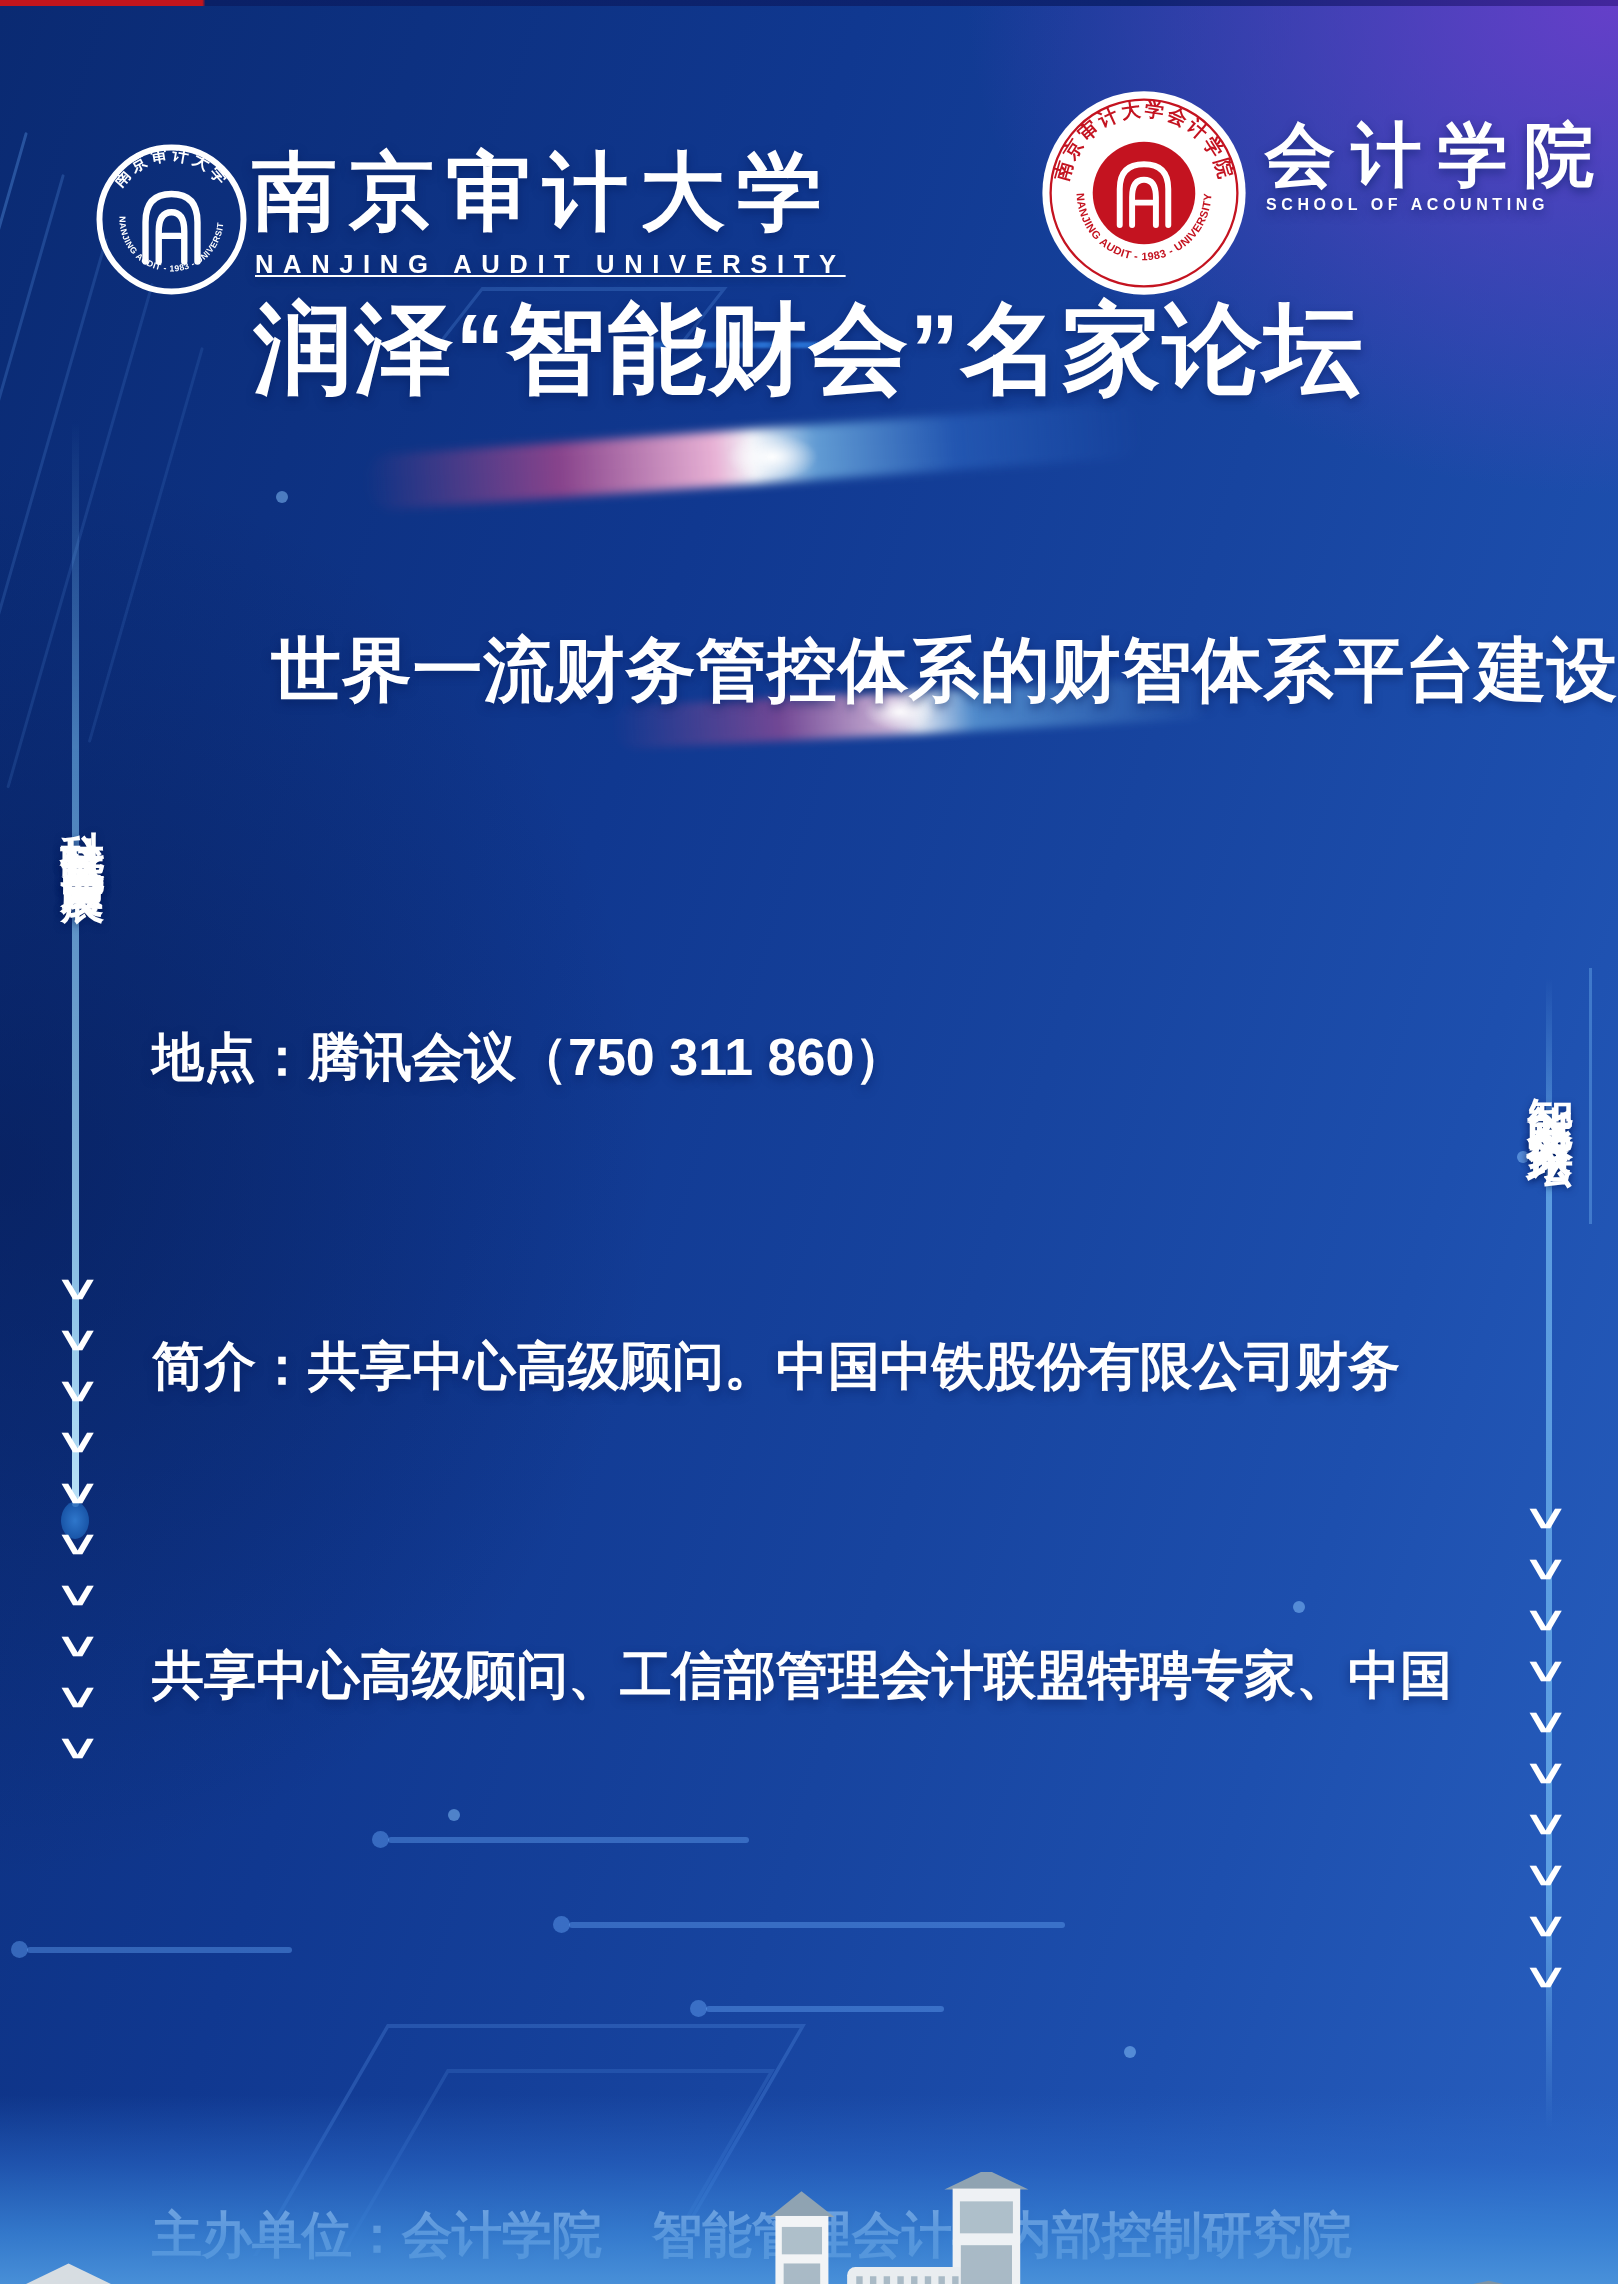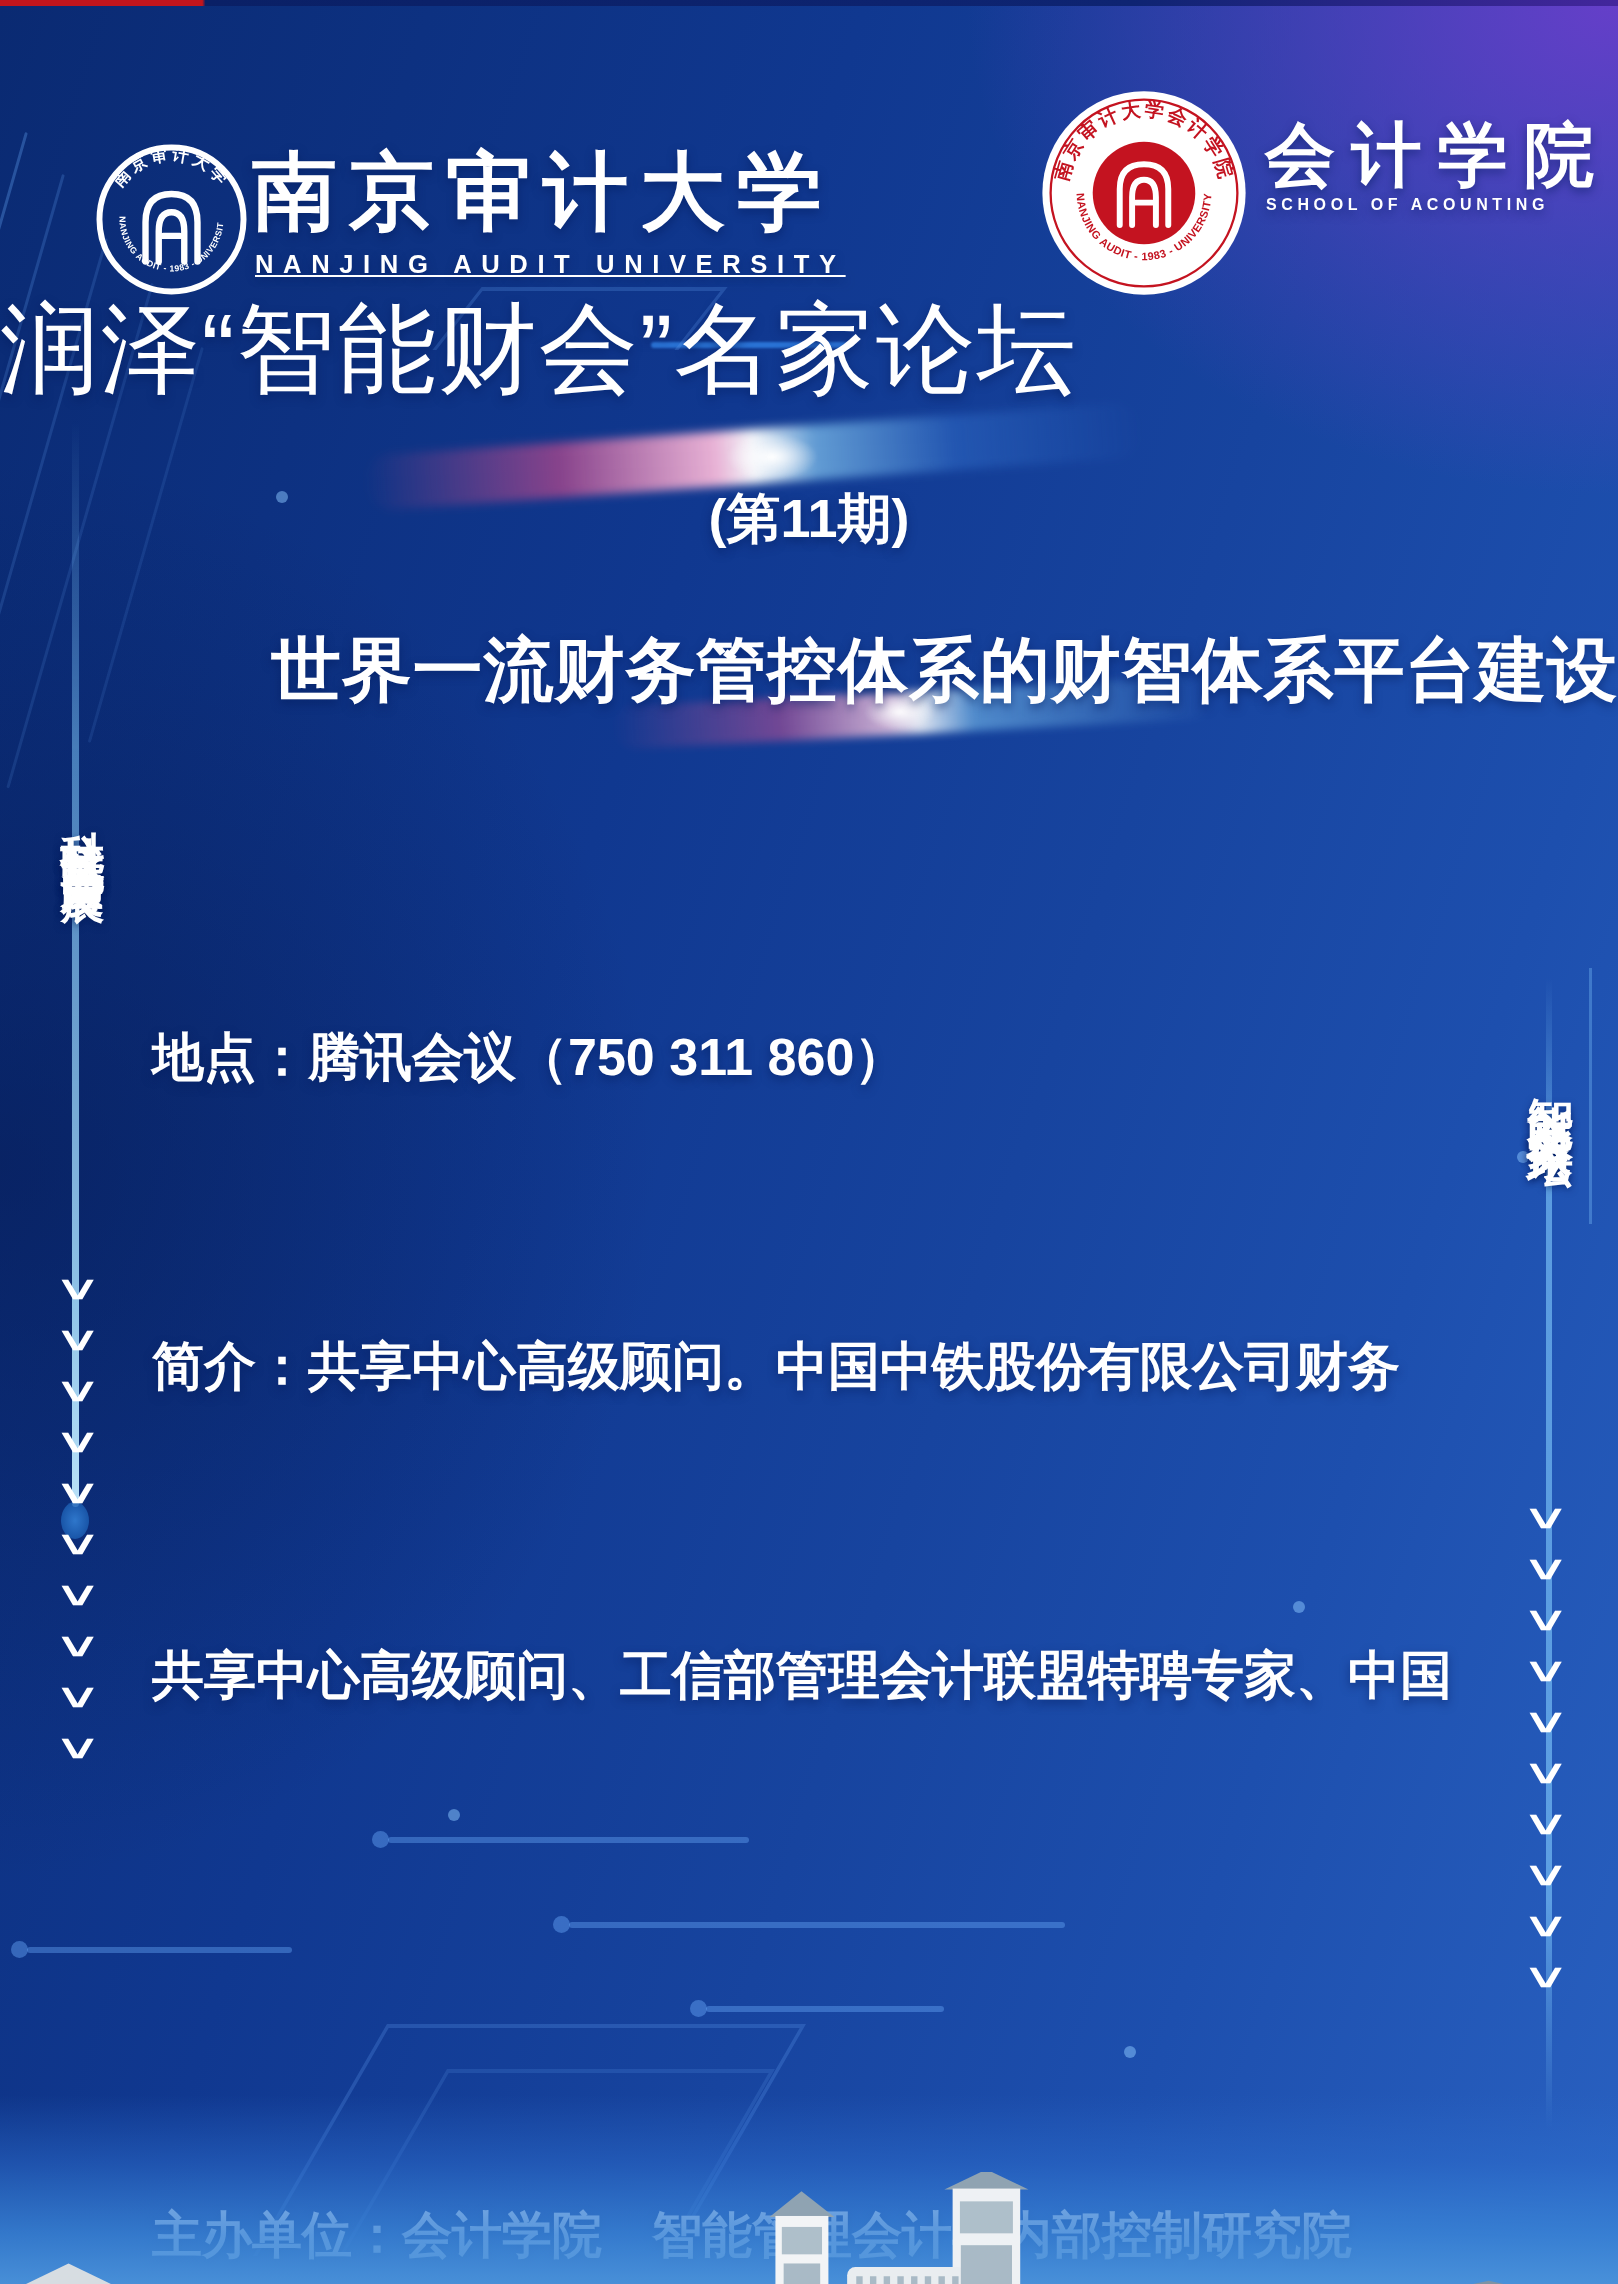--- a/index.html
+++ b/index.html
@@ -40,21 +40,21 @@
   .seal-univ{left:94px;top:142px;width:155px;height:155px;}
   .univ-cn{left:252px;top:135px;font-size:85px;font-weight:800;letter-spacing:12px;white-space:nowrap;
     text-shadow:0 3.7px 11px rgba(0,25,90,.5);}
   .univ-en{left:255px;top:250px;font-size:25.6px;font-weight:700;letter-spacing:9.6px;white-space:nowrap;text-decoration:underline;}
   .seal-school{left:1041px;top:90px;width:206px;height:206px;}
   .school-cn{left:1265px;top:109px;font-size:70px;font-weight:800;letter-spacing:16.4px;white-space:nowrap;
     text-shadow:0 3.7px 11px rgba(0,25,90,.5);}
   .school-en{left:1266px;top:196px;font-size:16px;font-weight:700;letter-spacing:4.6px;white-space:nowrap;}
   
   .txt{position:absolute;text-shadow:0 3.7px 10px rgba(0,25,90,.5);}
-  .main-title{left:0;right:0;top:284px;text-align:left;font-size:99px;font-weight:400;letter-spacing:1.8px;white-space:nowrap;}
+  .main-title{left:0;right:0;top:284px;text-align:center;font-size:99px;font-weight:700;letter-spacing:1.8px;white-space:nowrap;}
   .issue{left:0;right:0;top:483px;text-align:center;font-size:54px;font-weight:700;}
   .subtitle{left:0;right:0;top:624px;text-align:right;font-size:70px;font-weight:800;letter-spacing:0.9px;white-space:nowrap;}
   
   .details{left:152px;top:800px;font-size:52px;font-weight:700;line-height:103px;white-space:pre;}
   .organizers{left:152px;top:2055px;font-size:50px;font-weight:700;line-height:72px;white-space:pre;}
   
   .side{position:absolute;writing-mode:vertical-rl;text-orientation:upright;font-weight:700;
     text-shadow:0 2.7px 7.3px rgba(0,25,90,.5);}
   .side-left{left:54px;top:796px;font-size:44px;letter-spacing:6.4px;}
   .side-right{left:1520px;top:1061px;font-size:46px;letter-spacing:6.4px;}
@@ -147,21 +147,20 @@
       <path d="M 172 295 L 172 216 Q 172 162 225 162 Q 278 162 278 216 L 278 295"></path>
       <path d="M 199 295 L 199 234 Q 199 196 225 196 Q 251 196 251 234 L 251 295"></path>
       <path d="M 207 246 H 243"></path>
     </g>
   </svg>
 
   <div class="txt school-cn">会计学院</div>
   <div class="txt school-en">SCHOOL OF ACOUNTING</div>
 
   <div class="txt main-title">润泽“智能财会”名家论坛</div>
-  <div class="txt issue">(第11期)</div>
   <div class="txt subtitle">世界一流财务管控体系的财智体系平台建设</div>
 
   <div class="txt details">
     <div>地点：腾讯会议（750 311 860）</div>
     <div>简介：共享中心高级顾问。中国中铁股份有限公司财务</div>
     <div>共享中心高级顾问、工信部管理会计联盟特聘专家、中国</div>
     
     
     
     

